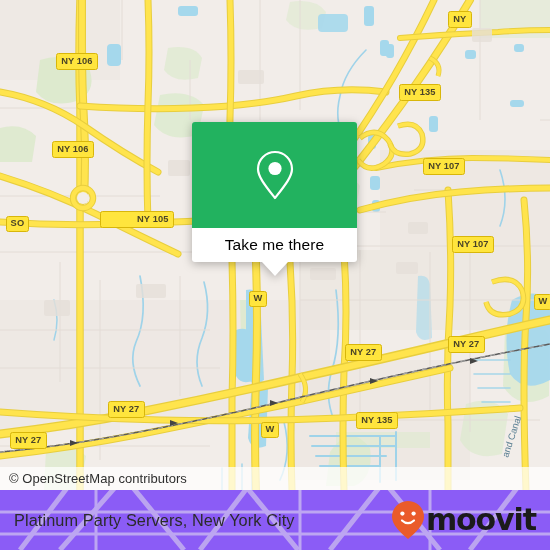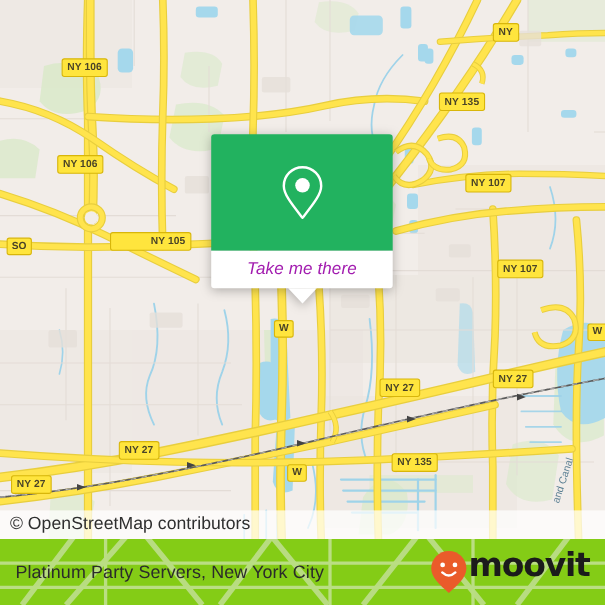--- a/index.html
+++ b/index.html
@@ -33,21 +33,21 @@
     text-shadow:0 0 1px #ffe53d;
     z-index:6;
   }
   .shield.sq{ padding:2.4px 3.6px 2.7px 3.6px; }
 
   
   .attrib{
     position:absolute; left:0; bottom:0; width:100%;
     background:rgba(255,255,255,0.72);
     padding:4px 0 4px 9px;
-    font-size:16px; color:#2e2e2e; z-index:9;
+    font-size:13px; color:#2e2e2e; z-index:9;
     letter-spacing:.05px;
   }
 
   
   .callout{
     position:absolute; left:192px; top:122px;
     width:165px; z-index:20;
     filter:drop-shadow(0 2px 5px rgba(0,0,0,.28));
   }
   .callout-top{
@@ -55,43 +55,43 @@
     border-radius:3px 3px 0 0;
     display:flex; align-items:center; justify-content:center;
   }
   .pin-icon{ width:44px; height:52px; display:block; }
   .callout-bottom{
     background:#ffffff; width:100%; height:34px;
     border-radius:0 0 3px 3px;
     display:flex; align-items:center; justify-content:center;
   }
   .callout-label{
-    font-size:15.5px; color:#a21caf; letter-spacing:.1px;font-style:italic;
+    font-size:15.5px; color:#000000; letter-spacing:.1px;
   }
   .callout-tail{
     position:absolute; left:50%; transform:translateX(-50%);
     top:140px; width:0; height:0;
     border-left:13px solid transparent;
     border-right:13px solid transparent;
     border-top:14px solid #ffffff;
   }
 
   
   .footer{
     position:absolute; left:0; top:490px; width:550px; height:60px;
-    background:#84cc16; overflow:hidden;
+    background:#8b5cf6; overflow:hidden;
     display:flex; align-items:center; justify-content:space-between;
     padding:0 14px 0 14px;
   }
   .footer-wm{ position:absolute; left:0; top:0; width:550px; height:60px; opacity:.5; }
   .footer-title{
     position:relative; z-index:2;
     font-size:16.3px; color:#2b2b2b; letter-spacing:.1px; white-space:nowrap;
   }
-  .logo{ position:relative; z-index:2; display:flex; align-items:flex-start; gap:1px; }
+  .logo{ position:relative; z-index:2; display:flex; align-items:center; gap:1px; }
   .logo svg{ display:block; }
   .logo-word{
     font-size:30px; font-weight:bold; color:#1b1b1b;
     letter-spacing:-1.1px; line-height:1;
     font-family:"DejaVu Sans", sans-serif;
   }
 </style>
 </head>
 <body>
 
@@ -326,21 +326,21 @@
         <rect x="408" y="222" width="20" height="12" rx="2"></rect>
       </g>
 
       <text x="508" y="458" transform="rotate(-72 508 458)" font-family="Liberation Sans, sans-serif" font-size="9.4" fill="#5a7f93">and Canal</text>
     </svg>
 
     <div class="shield" style="left:56px;  top:53px;">NY 106</div>
     <div class="shield" style="left:52px;  top:141px;">NY 106</div>
     <div class="shield" style="left:100px; top:211px;padding-left:36px;">NY 105</div>
     <div class="shield sq" style="left:6px; top:216px;">SO</div>
-    <div class="shield" style="left:448px; top:21px;">NY</div>
+    <div class="shield" style="left:448px; top:11px;">NY</div>
     <div class="shield" style="left:399px; top:84px;">NY 135</div>
     <div class="shield" style="left:423px; top:158px;">NY 107</div>
     <div class="shield" style="left:452px; top:236px;">NY 107</div>
     <div class="shield sq" style="left:249px; top:291px;">W</div>
     <div class="shield sq" style="left:534px; top:294px;">W</div>
     <div class="shield" style="left:345px; top:344px;">NY 27</div>
     <div class="shield" style="left:448px; top:336px;">NY 27</div>
     <div class="shield" style="left:108px; top:401px;">NY 27</div>
     <div class="shield" style="left:10px;  top:432px;">NY 27</div>
     <div class="shield" style="left:356px; top:412px;">NY 135</div>

